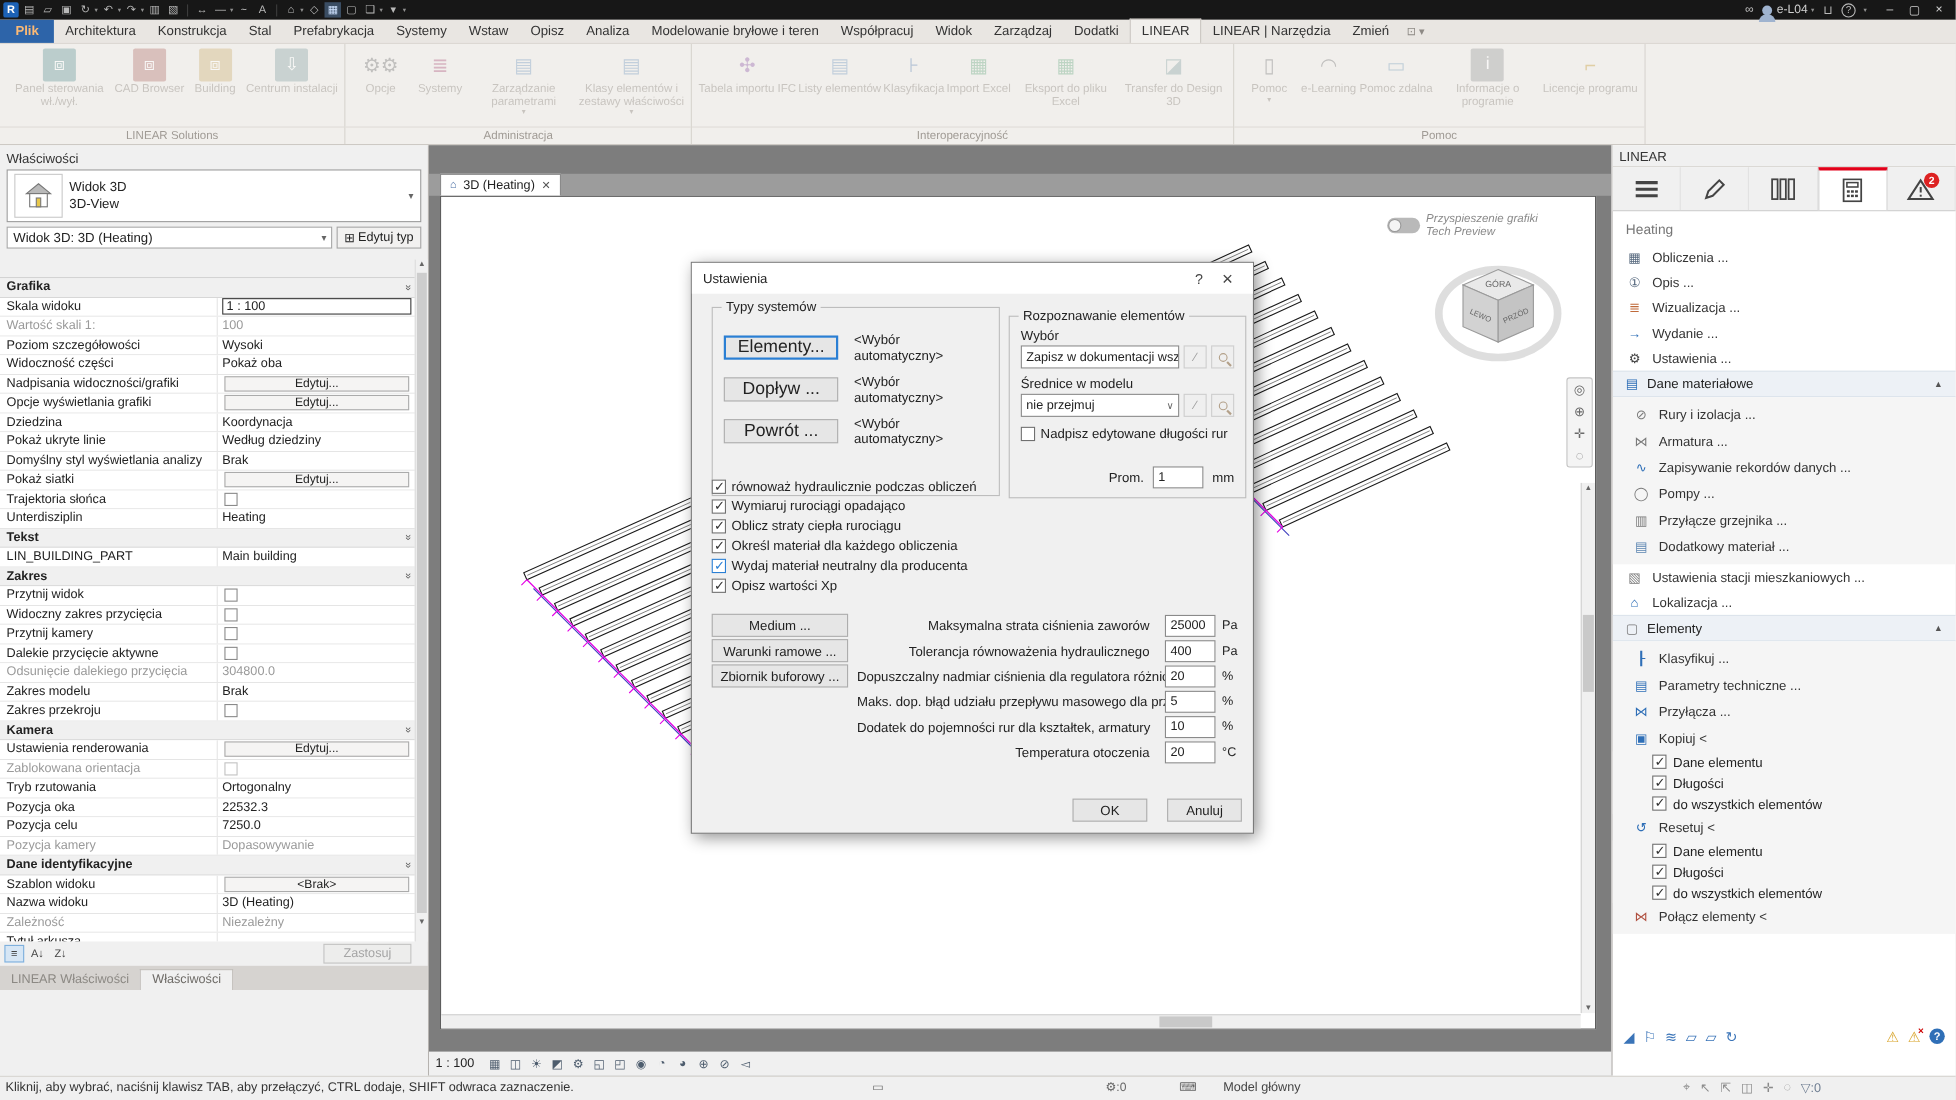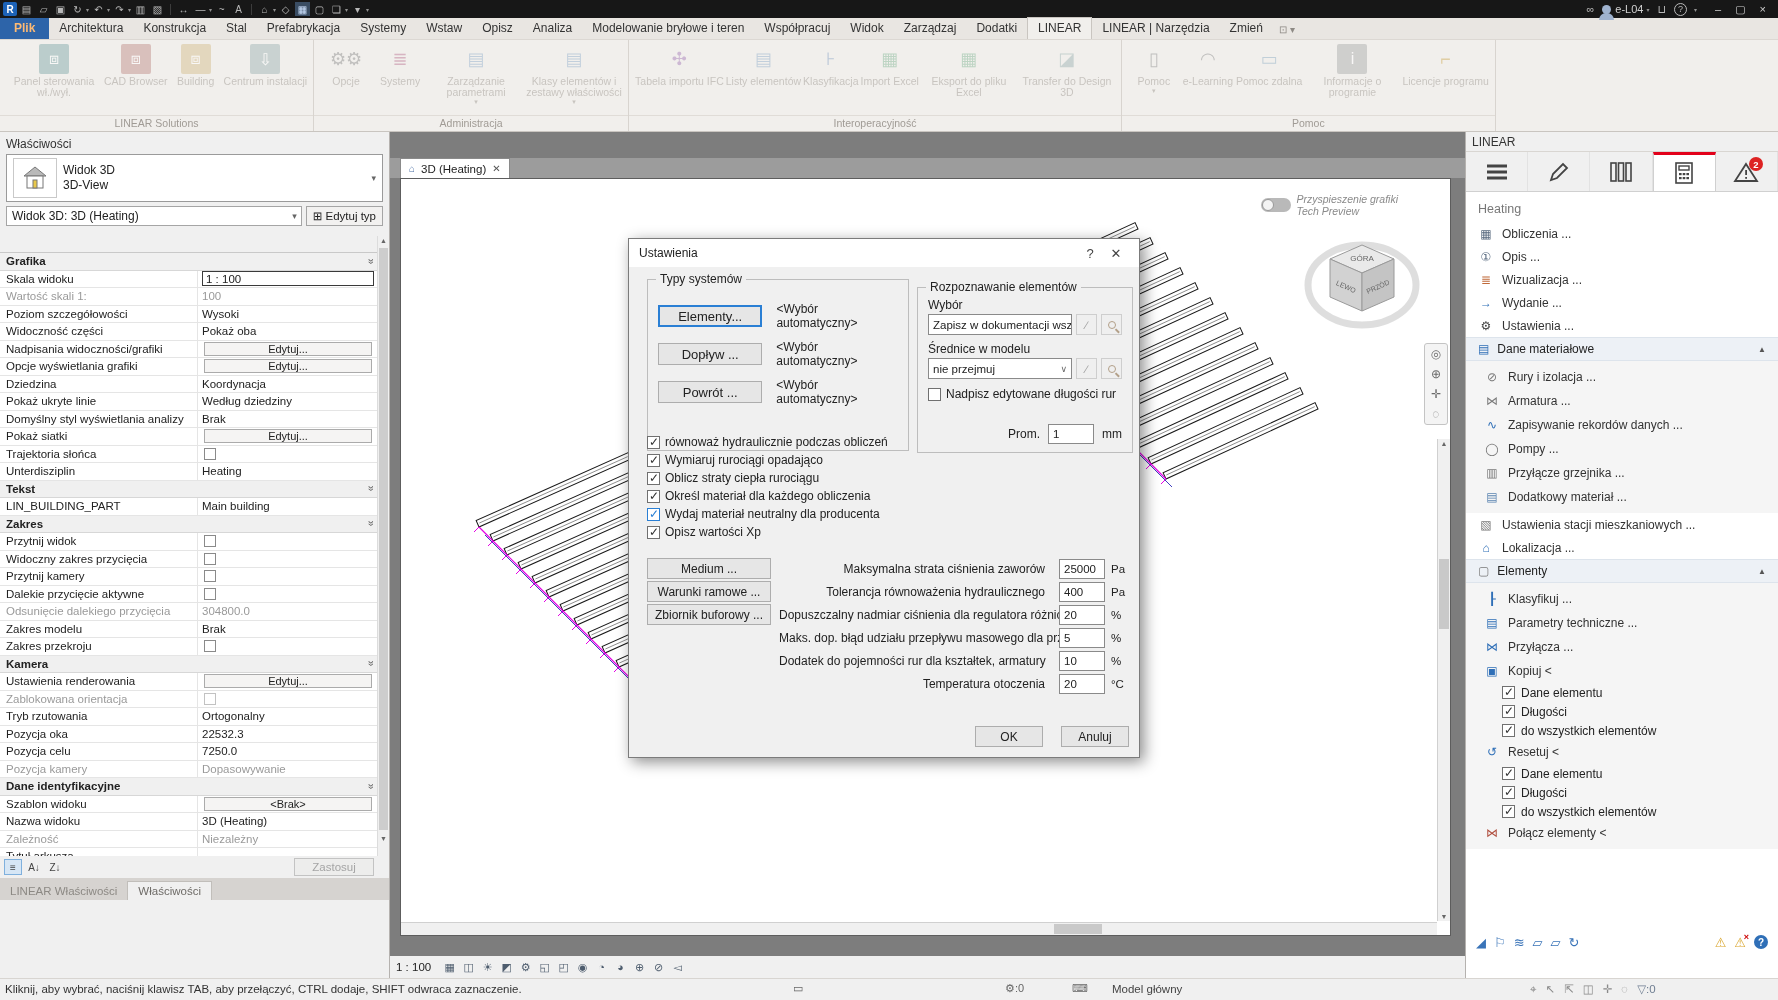--- a/index.html
+++ b/index.html
@@ -105,21 +105,21 @@
   .vcicon { width:17px; height:16px; display:flex; align-items:center; justify-content:center; font-size:11px; color:#4e5d6e; }
 
   
   .dialog { position:absolute; left:628px; top:238px; width:512px; height:520px; background:#f0f0f0; border:1px solid #7b7b7b; box-shadow:4px 4px 14px rgba(0,0,0,.45); z-index:50; }
   .dlg-title { height:28px; background:#ffffff; display:flex; align-items:center; padding:0 10px; font-size:12px; }
   .dlg-title .dtxt { flex:1; }
   .dlg-title .dbtn { width:26px; text-align:center; color:#444; font-size:13px; }
   .groupbox { position:absolute; border:1px solid #bdbdbd; }
   .groupbox .glabel { position:absolute; top:-8px; left:8px; background:#f0f0f0; padding:0 4px; font-size:12px; }
   .sysrow { display:flex; align-items:center; margin:10px 10px 0; gap:14px; }
-  .sysbtn { width:108px; height:22px; border:1px solid #adadad; background:#e6e6e6; display:flex; align-items:center; justify-content:center; font-size:13px; }
+  .sysbtn { width:108px; height:22px; border:1px solid #adadad; background:#e6e6e6; display:flex; align-items:center; justify-content:center; font-size:16px; }
   .sysbtn.focused { border:2px solid #2a7fd4; }
   .sysauto { font-size:12px; }
   .rec-label { font-size:12px; margin:7px 10px 2px; }
   .rec-row { display:flex; align-items:center; margin:0 10px; gap:4px; }
   .dselect { flex:1; height:21px; background:#fff; border:1px solid #8a8a8a; display:flex; align-items:center; padding:0 4px; font-size:11.5px; white-space:nowrap; overflow:hidden; }
   .dselect .ts-arrow { position:static; margin-left:auto; }
   .tinybtn { width:21px; height:21px; border:1px solid #cecece; background:#efefef; color:#9b9b9b; display:flex; align-items:center; justify-content:center; font-size:11px; }
   .magni { position:relative; }
   .magni i { width:8px; height:8px; border:1.5px solid #b3a089; border-radius:50%; display:block; position:relative; }
   .magni i:after { content:""; position:absolute; width:5px; height:1.5px; background:#b3a089; transform:rotate(45deg); left:6px; top:8px; }

